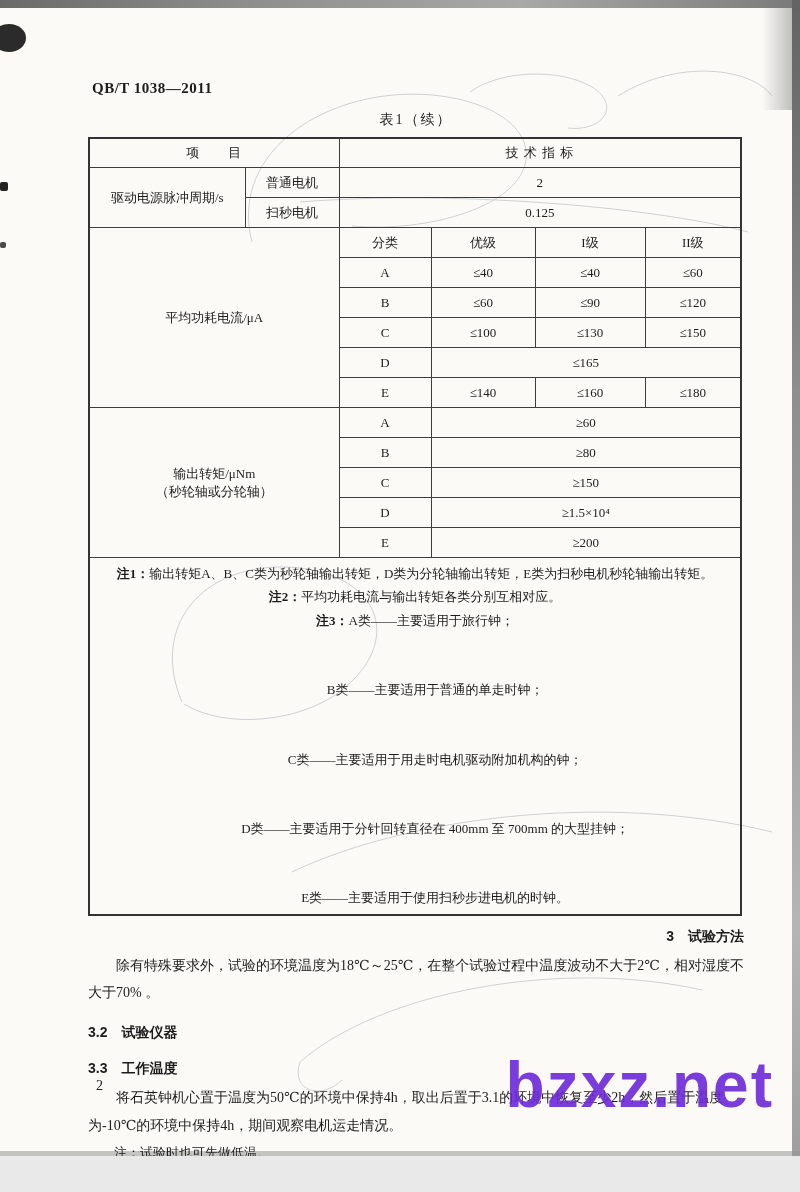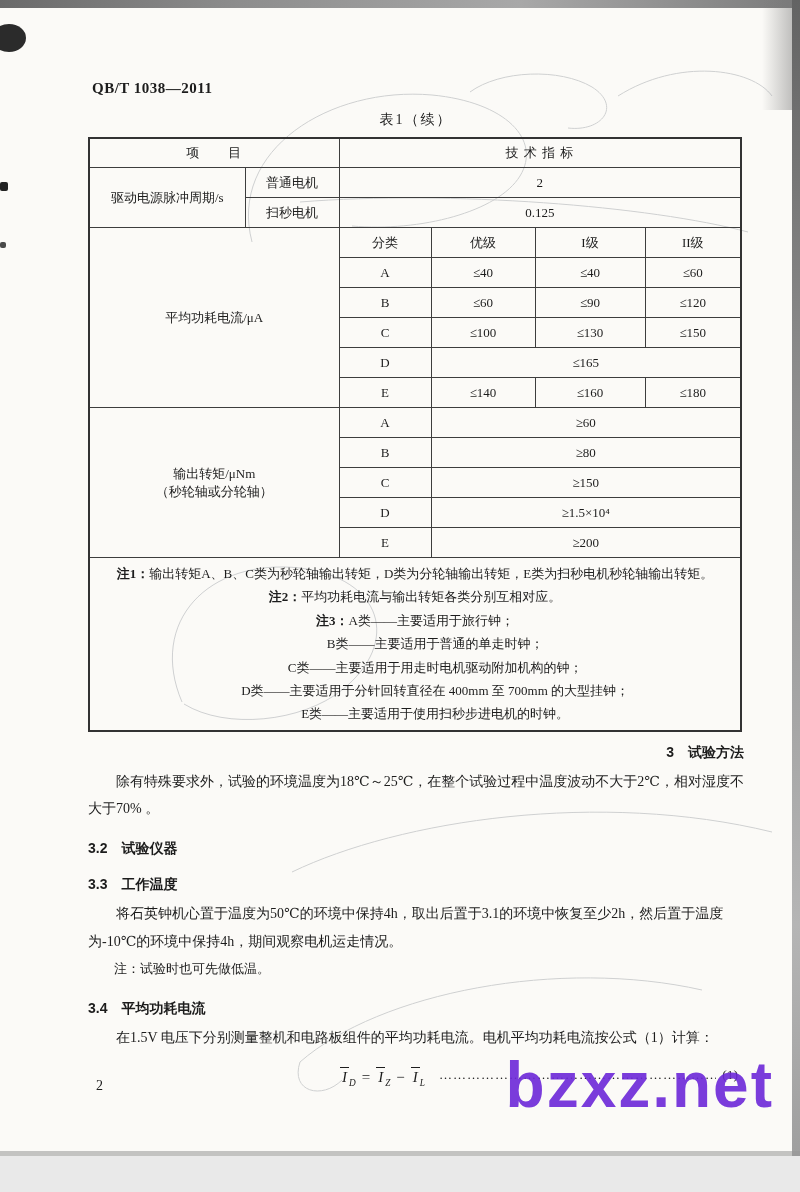--- a/index.html
+++ b/index.html
@@ -30,21 +30,21 @@
 
   table.spec { border-collapse:collapse; width:652px; table-layout:fixed; border:2px solid #333; }
   table.spec td { border:1px solid #3d3d3d; font-size:13px; text-align:center;
     padding:4px 3px; height:21px; vertical-align:middle; }
   table.spec td.hdr { height:20px; letter-spacing:1px; }
   td.lbl-left { text-align:left; padding-left:10px; }
   td.lbl-left2 { text-align:left; padding-left:16px; }
   .lbl-line { display:block; }
   td.notes-cell { text-align:left; font-size:12px; padding:7px 10px 10px; height:auto; line-height:1.8; }
   .note-label { font-weight:bold; }
-  .note-indent { padding-left:3.1em; }
+  .note-indent { padding-left:3.1em;margin-top:46px; }
 
   .sec-heading { font-family:"Liberation Sans","DejaVu Sans",sans-serif; font-weight:bold;
     font-size:14px; margin:18px 0 6px; }
   .sec-heading.top { margin-top:12px;text-align:right; }
   .para { font-size:14px; line-height:1.95; text-indent:2em; margin:2px 0; }
   .para-note { font-size:13px; line-height:1.9; text-indent:2em; margin:2px 0; }
 
   .formula-row { display:flex; align-items:flex-start; margin:16px 6px 0 252px; }
   .formula { font-style:italic; font-size:15px; white-space:nowrap; }
   .ovl { display:inline-block; border-top:1.2px solid #1d1d1d; padding:1px 2px 0; font-style:italic; }

